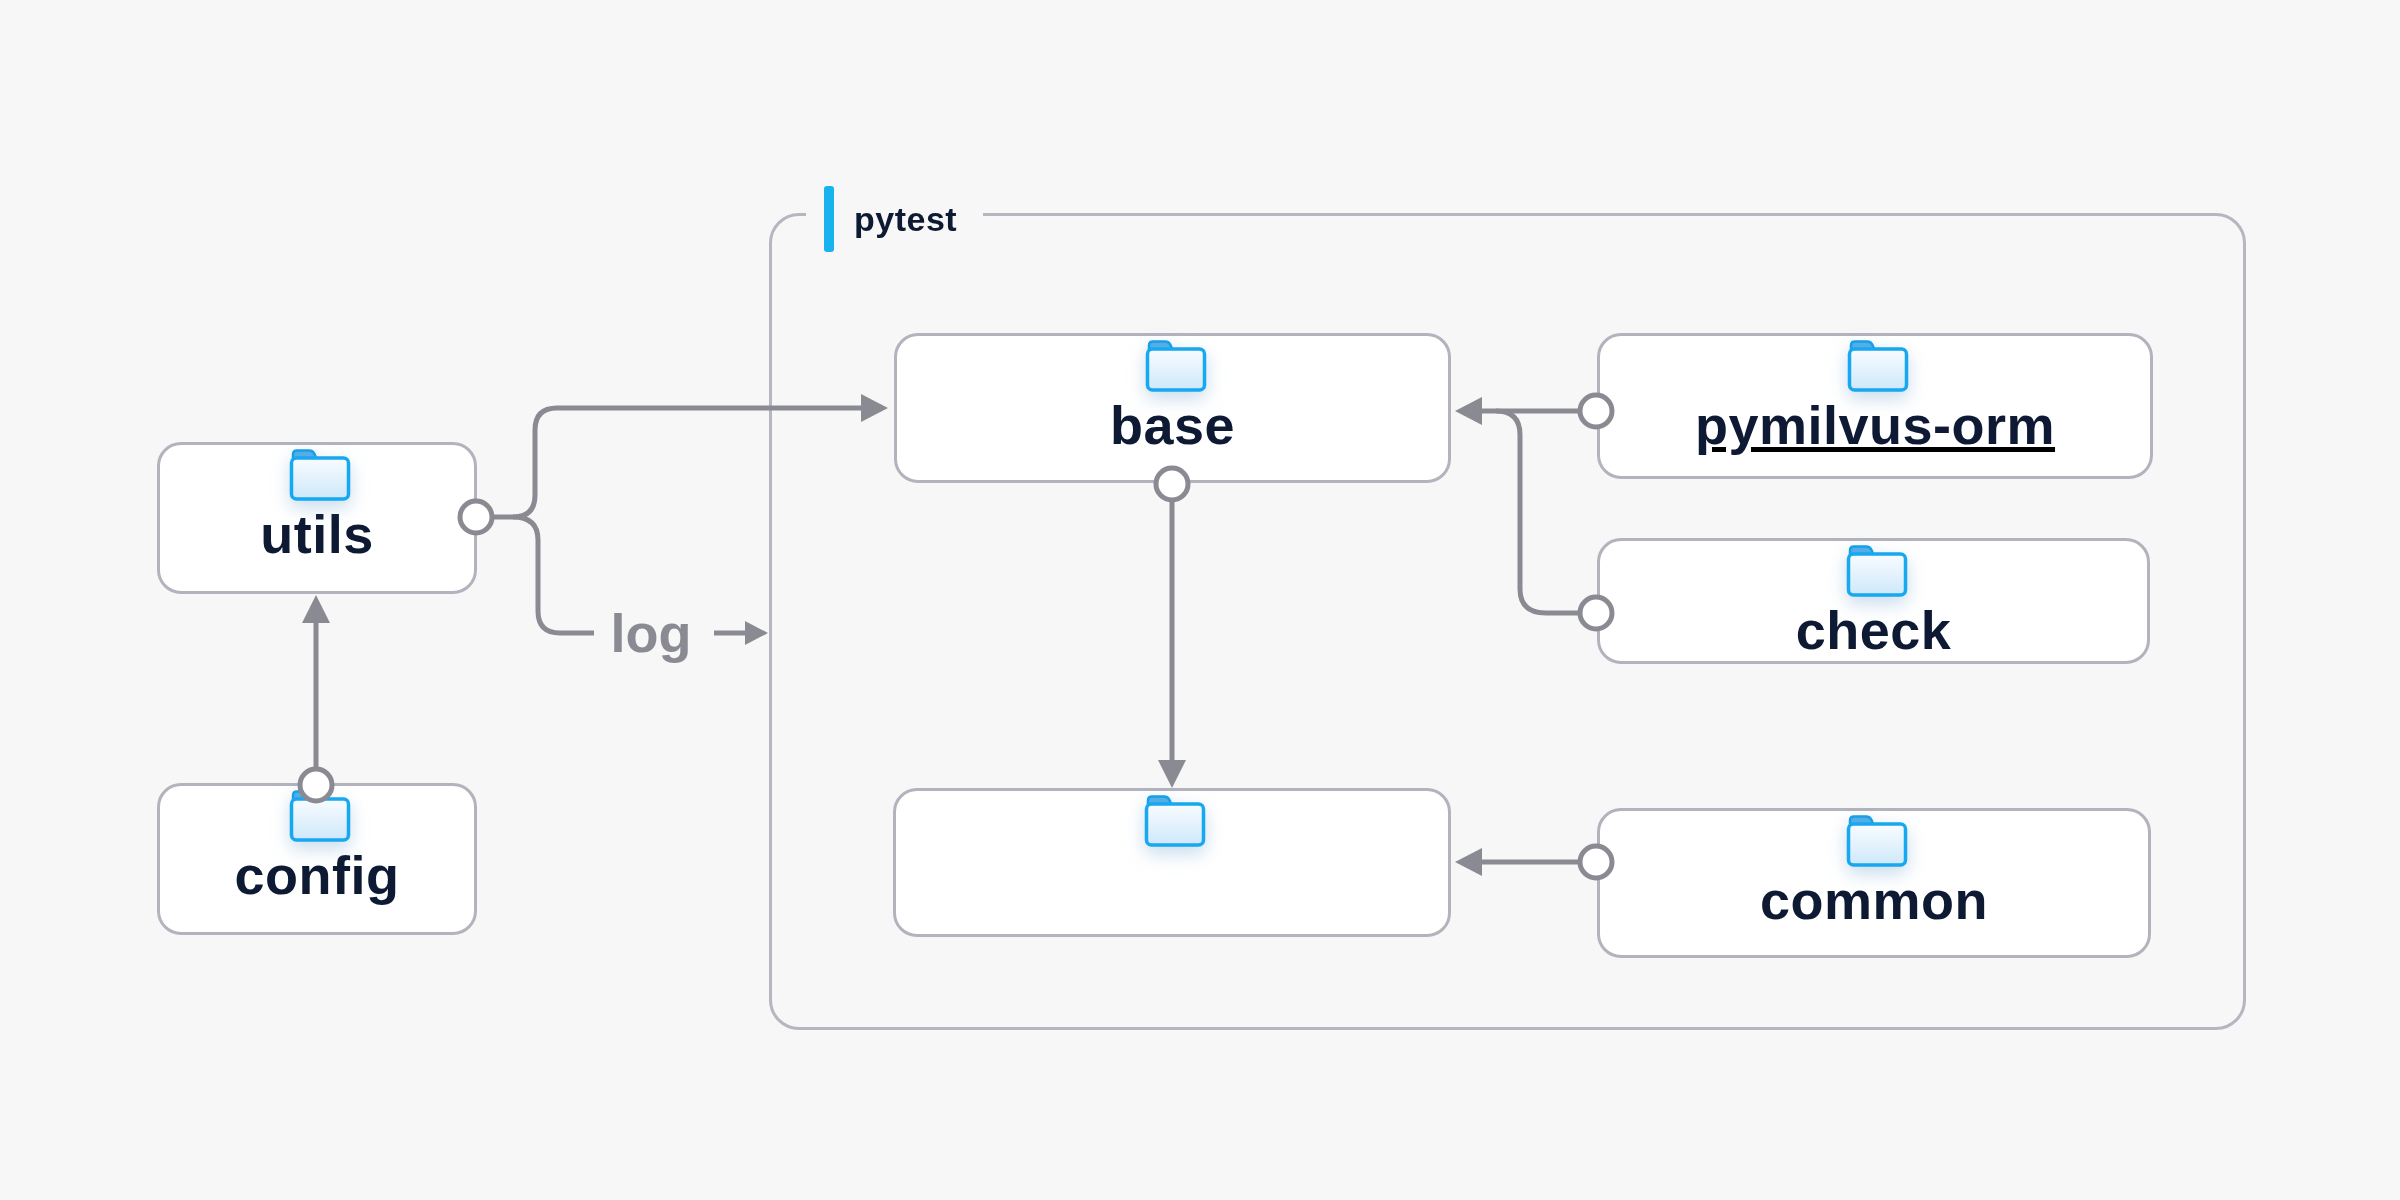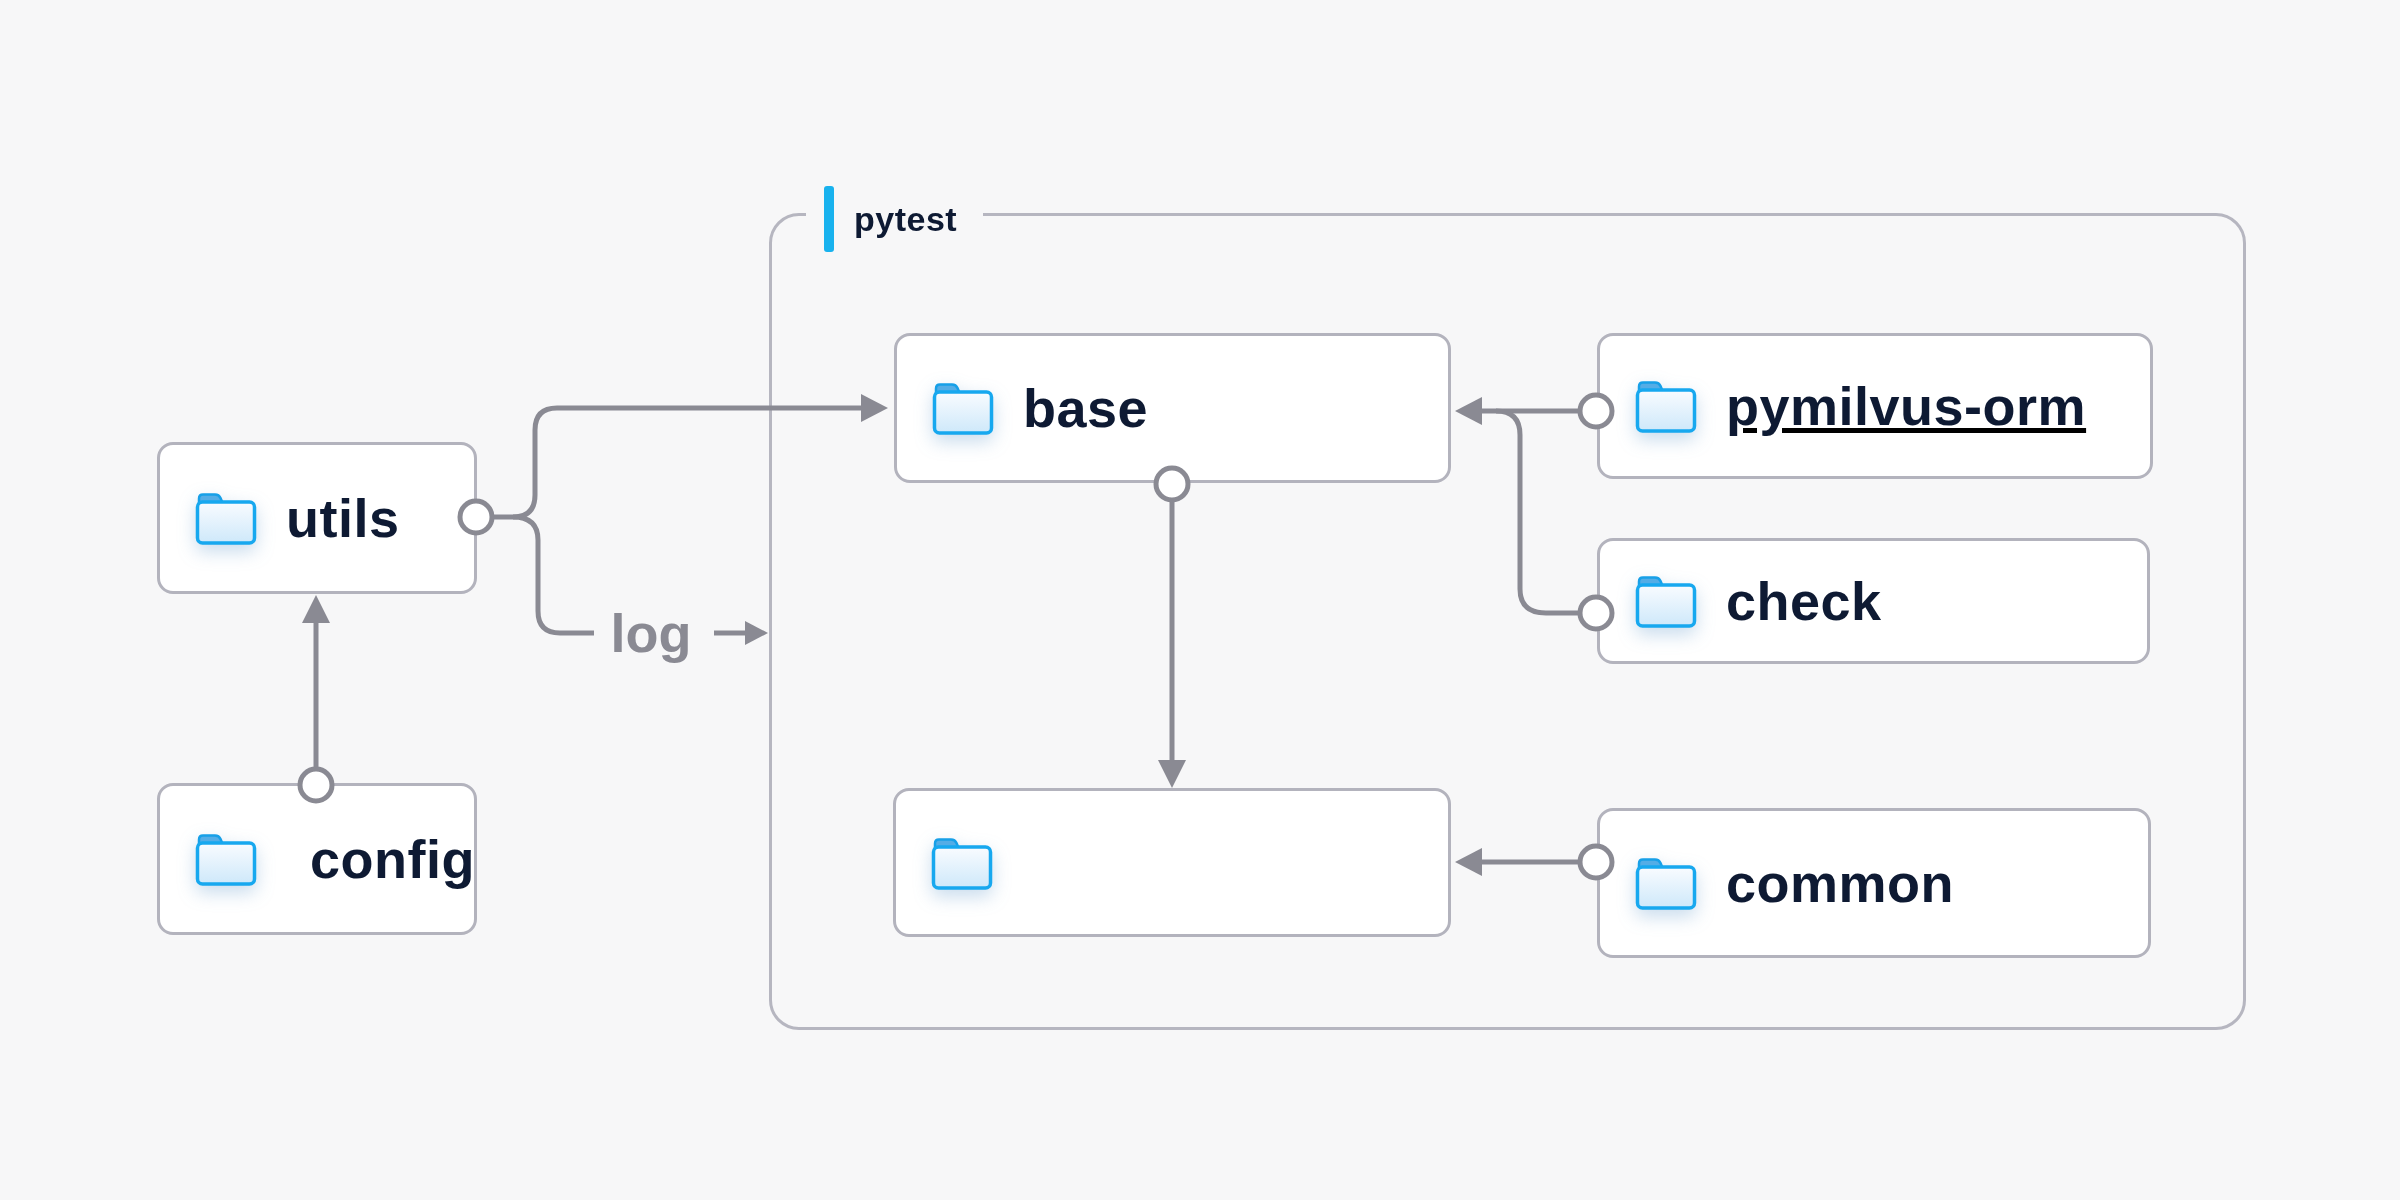--- a/index.html
+++ b/index.html
@@ -13,28 +13,28 @@
     border:3px solid #b6b6c0;border-radius:30px;box-sizing:border-box;background:transparent;
   }
   .group-label{
     position:absolute;left:806px;top:184px;height:70px;
     display:flex;align-items:center;background:#f7f7f8;padding:0 26px 0 18px;z-index:3;
   }
   .accent-bar{width:10px;height:66px;background:#18b2ee;border-radius:3px;margin-right:20px;}
   .group-label .gtext{font-size:34px;font-weight:700;color:#0e1a33;letter-spacing:0.5px;}
   
   .node{
-    position:absolute;background:#ffffff;border:3px solid #b3b3bd;border-radius:16px;
-    box-sizing:border-box;display:flex;align-items:center;z-index:2;
+    position:absolute;background:#ffffff;border:3px solid #b3b3bd;border-radius:24px;
+    box-sizing:border-box;display:flex;align-items:center;z-index:2;flex-direction:column;
   }
   .node .nlabel{font-size:54px;font-weight:700;color:#0e1a33;letter-spacing:0.5px;}
   .folder{width:66px;height:58px;margin-left:33px;margin-right:27px;flex:0 0 auto;
     filter:drop-shadow(0 7px 9px rgba(60,130,190,0.28));}
   .n-utils     {left:157px;top:442px;width:320px;height:152px;}
-  .n-config    {left:157px;top:783px;width:320px;height:152px;gap:24px;}
+  .n-config    {left:157px;top:783px;width:320px;height:152px;}
   .n-base      {left:894px;top:333px;width:557px;height:150px;}
   .n-testcases {left:893px;top:788px;width:558px;height:149px;}
   .n-pymilvus  {left:1597px;top:333px;width:556px;height:146px;text-decoration:underline;}
   .n-check     {left:1597px;top:538px;width:553px;height:126px;}
   .n-common    {left:1597px;top:787px;width:554px;height:150px;margin-top:21px;}
   
   .wires{position:absolute;left:0;top:0;width:2400px;height:1200px;z-index:4;pointer-events:none;}
   
   .edge-label-log{
     position:absolute;left:651px;top:633px;transform:translate(-50%,-50%);

